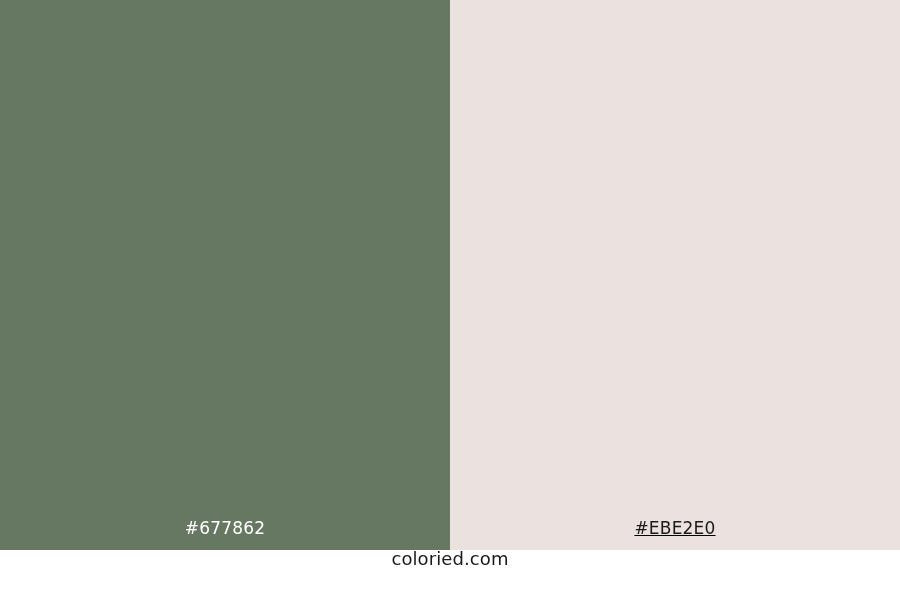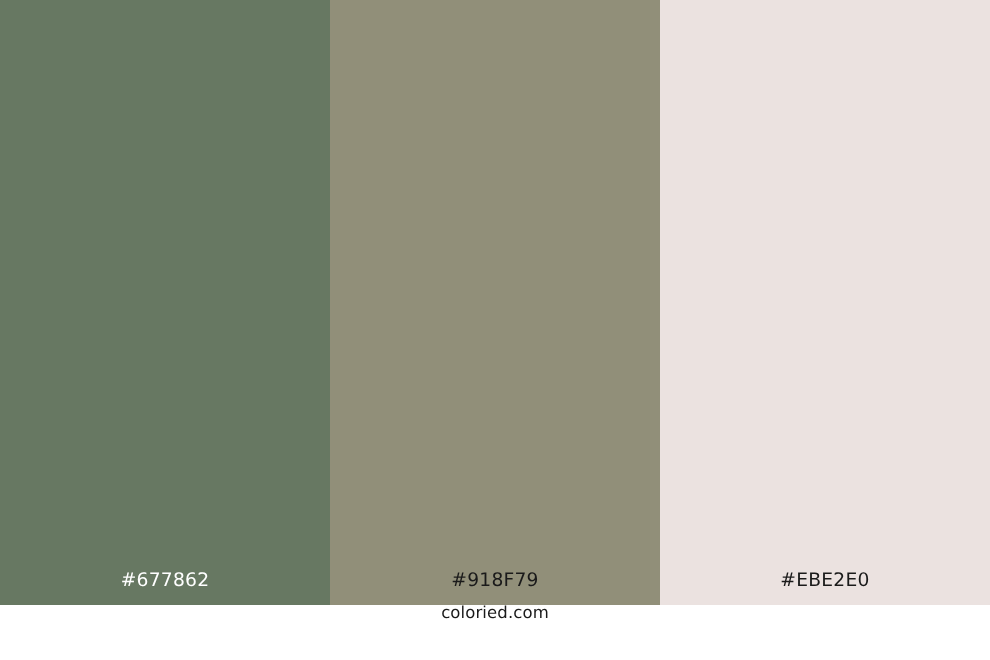--- a/index.html
+++ b/index.html
@@ -54,46 +54,43 @@
   }
   .footer {
     width: 900px;
     height: 50px;
     background: #ffffff;
     display: flex;
     align-items: center;
     justify-content: center;
   }
   .footer-text {
-    font-size: 15px;
+    font-size: 18px;
     font-weight: 400;
     color: #1a1a1a;
     line-height: 1;
     letter-spacing: 0.1px;
     font-family: "DejaVu Sans", "Liberation Sans", sans-serif;
   }
 </style>
 </head>
 <body>
 
 <div class="palette-page">
 
   <div class="swatch-strip">
 
     <div class="swatch" style="background-color: rgb(103, 120, 98);">
       <span class="swatch-label label-light">#677862</span>
     </div>
 
 
-    <div class="swatch" style="background-color: rgb(145, 143, 121);">
-      <span class="swatch-label label-dark">#918F79</span>
-    </div>
 
 
-    <div class="swatch" style="background-color: rgb(235, 226, 224);">
+    <div class="swatch" style="background-color: rgb(235, 226, 224); text-decoration: underline;">
       <span class="swatch-label label-dark">#EBE2E0</span>
     </div>
 
   </div>
 
   <div class="footer">
     <span class="footer-text">coloried.com</span>
   </div>
 
 </div>

